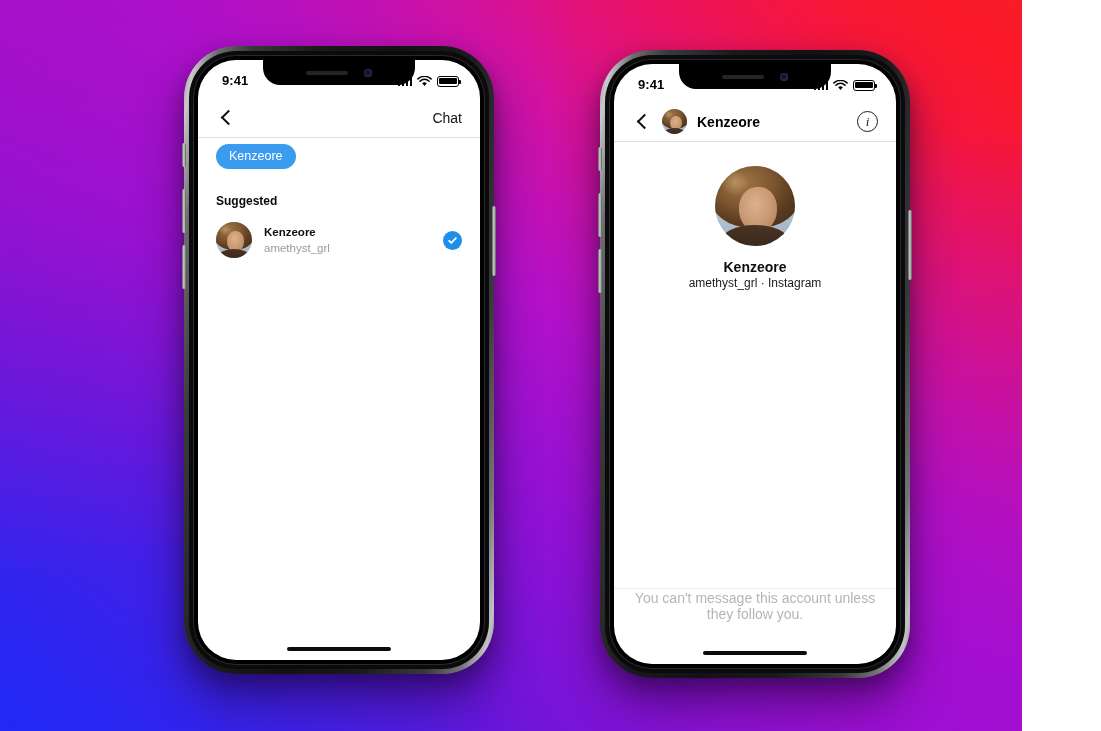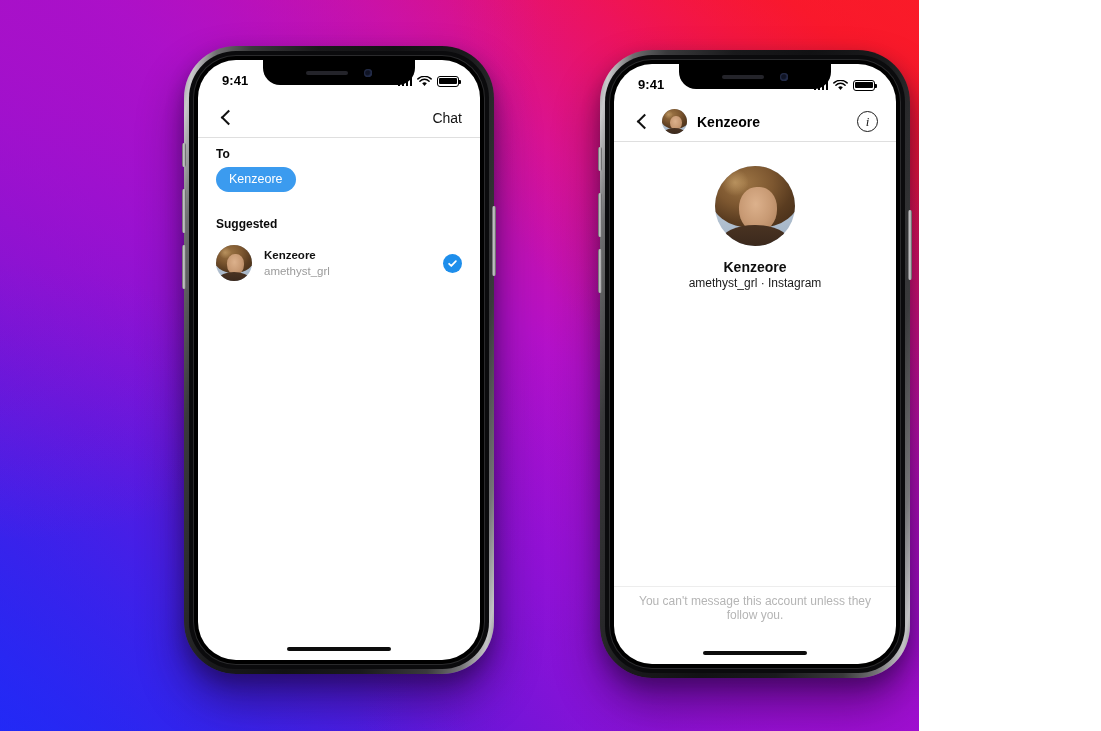--- a/index.html
+++ b/index.html
@@ -6,21 +6,21 @@
 
   html, body {
     width: 1101px;
     height: 731px;
     overflow: hidden;
     font-family: "Liberation Sans", sans-serif;
   }
 
   #stage {
     position: relative;
-    width: 919px;
+    width: 1022px;
     height: 731px;
     background:
       linear-gradient(38deg,
         #1f2bf5 0%,
         #3a22e8 10%,
         #6417db 26%,
         #9012d6 42%,
         #b411c9 56%,
         #d6129c 70%,
         #ea1268 82%,
@@ -314,23 +314,23 @@
     margin-top: 1px;
     font-size: 12px;
     color: #1a1a1a;
   }
 
   .screen-body { position: relative; height: calc(100% - 78px); }
   .footer-note {
     position: absolute;
     left: 0; right: 0; bottom: 42px;
     text-align: center;
-    font-size: 12px;
+    font-size: 14px;
     color: #b5b5b5;
-    padding: 7px 12px 0 12px;
+    padding: 1px 12px 0 12px;
     border-top: 1px solid #ededed;
   }
 
   .home-indicator {
     position: absolute;
     bottom: 9px;
     left: 50%;
     transform: translateX(-50%);
     width: 104px; height: 4px;
     border-radius: 3px;
@@ -415,21 +415,20 @@
         </div>
       </div>
 
       <div class="navbar with-border">
         <div class="chev"></div>
         <div class="nav-right">Chat</div>
       </div>
 
       <div class="screen-body">
 
-        <div class="section-label">To</div>
 
         <div class="to-row">
           <span class="chip" style="background:#3B9BEF;">Kenzeore</span>
         </div>
 
         <div class="divider-soft"></div>
 
         <div class="section-label">Suggested</div>
 
         <div style="height:6px"></div>

